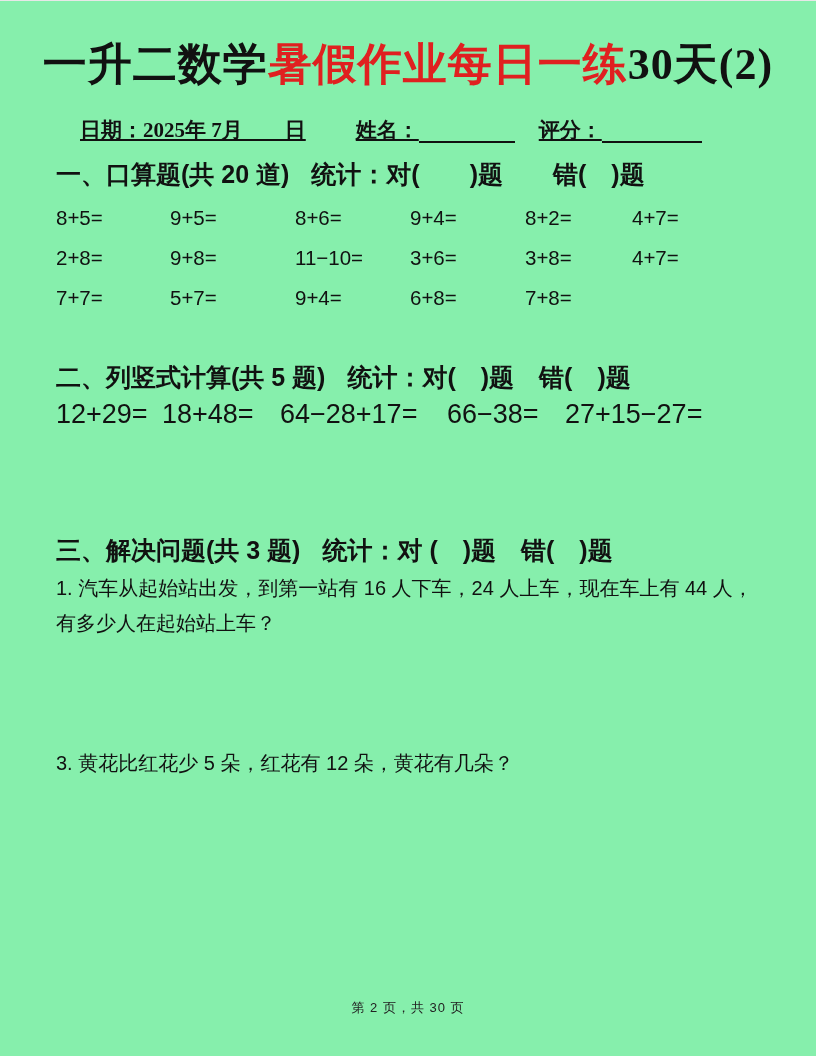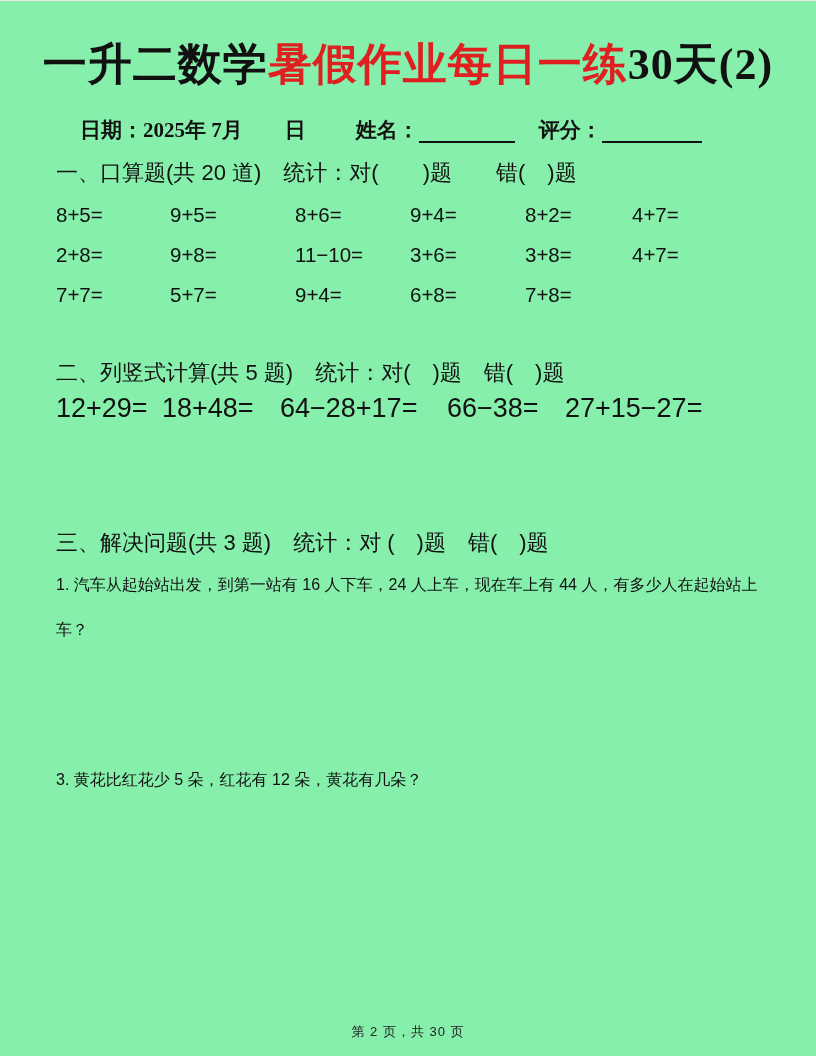--- a/index.html
+++ b/index.html
@@ -23,36 +23,37 @@
     line-height: 1.35;
     letter-spacing: 1px;
     white-space: nowrap;
   }
   .header-line {
     margin: 22px 0 0 80px;
     font-family: "Liberation Serif", serif;
     font-weight: bold;
     font-size: 21px;
     white-space: nowrap;
+    text-decoration: underline;
   }
   .name-group { margin-left: 50px; }
   .score-group { margin-left: 24px; }
   .blank {
     display: inline-block;
     height: 22px;
     border-bottom: 2px solid #111111;
     vertical-align: bottom;
     margin-bottom: 1px;
   }
   .blank.name { width: 96px; }
   .blank.score { width: 100px; }
   .sec-head {
     margin: 14px 0 0 56px;
-    font-size: 22px;
-    font-weight: normal;
+    font-size: 25px;
+    font-weight: bold;
     white-space: nowrap;
   }
   .sec-head .stats { margin-left: 22px; }
   .grid6 {
     margin: 7px 0 0 56px;
     display: grid;
     grid-template-columns: 114px 125px 115px 115px 107px auto;
     font-size: 20.5px;
   }
   .grid6 .cell { height: 40px; display: flex; align-items: center; }
@@ -60,30 +61,30 @@
   .grid5 {
     margin: 6px 0 0 56px;
     display: grid;
     grid-template-columns: 106px 118px 167px 118px auto;
     font-size: 27px;
   }
   .grid5 .cell { height: 28px; display: flex; align-items: center; }
   .sec3-head { margin-top: 106px; }
   .wp {
     margin: 4px 48px 0 56px;
-    font-size: 16px;
-    line-height: 45px;
+    font-size: 20px;
+    line-height: 35px;
     max-width: 712px;
   }
   .wp.p2 { margin-top: 98px; }
   .wp.p3 { margin-top: 105px; }
   .footer {
     position: absolute;
     left: 0;
-    top: 1022px;
+    top: 998px;
     width: 100%;
     text-align: center;
     font-size: 13px;
     color: #222222;
     letter-spacing: 1px;
   }
 </style>
 </head>
 <body>
 

